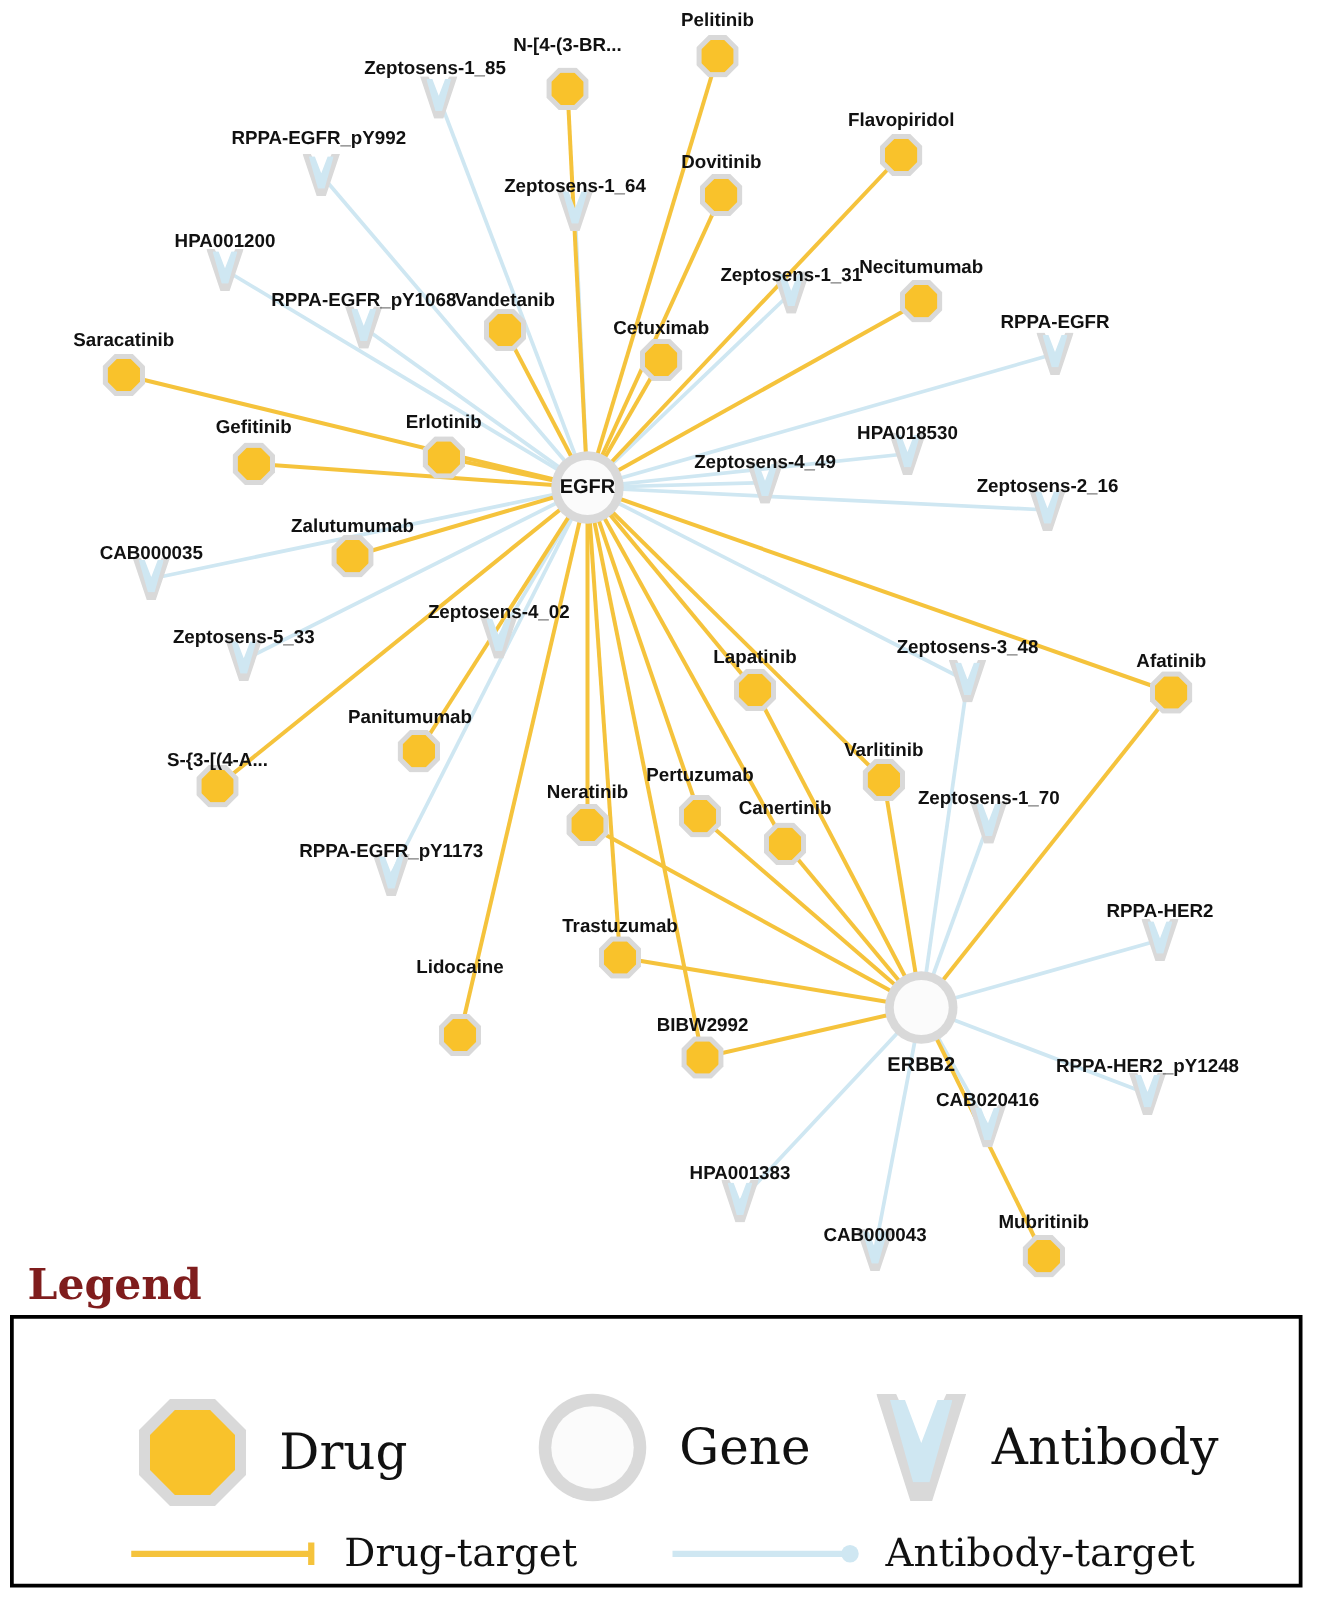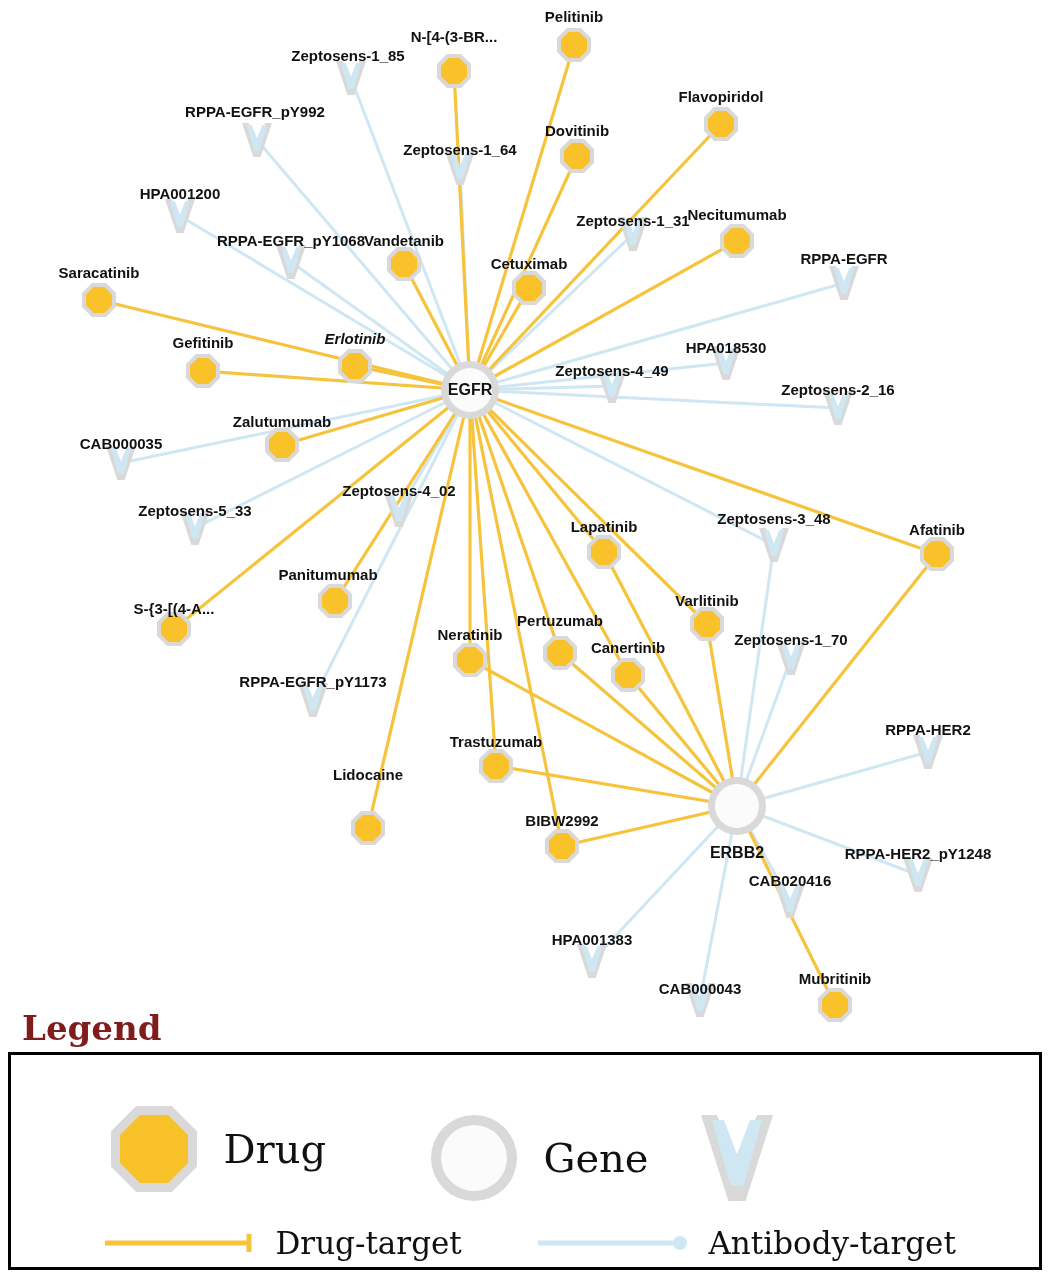--- a/index.html
+++ b/index.html
@@ -238,21 +238,21 @@
       <div class="label" style="left: 529px; top: 263px;">Cetuximab</div>
       <div class="node drug" style="left: 99px; top: 300px; position: absolute;">
         <div class="halo"></div>
         <div class="core"></div>
       </div>
       <div class="label" style="left: 99px; top: 272px;">Saracatinib</div>
       <div class="node drug" style="left: 355px; top: 366px; position: absolute;">
         <div class="halo"></div>
         <div class="core"></div>
       </div>
-      <div class="label" style="left: 355px; top: 338px; font-style: italic;">Erlotinib</div>
+      <div class="label" style="left: 355px; top: 338px;">Erlotinib</div>
       <div class="node drug" style="left: 203px; top: 371px; position: absolute;">
         <div class="halo"></div>
         <div class="core"></div>
       </div>
       <div class="label" style="left: 203px; top: 342px;">Gefitinib</div>
       <div class="node drug" style="left: 282px; top: 445px; position: absolute;">
         <div class="halo"></div>
         <div class="core"></div>
       </div>
       <div class="label" style="left: 282px; top: 421px;">Zalutumumab</div>
@@ -324,41 +324,42 @@
         <div class="inner"></div>
       </div>
       <div class="glabel" style="left: 737px; top: 806px; margin-top: 47px;">ERBB2</div>
     </div>
 </div>
 
 <div id="legend">
   <div class="legend-title">Legend</div>
   <div class="legend-box">
 
-    <div class="legend-row" style="left:100px;top:51px;">
+    <div class="legend-row" style="left:100px;top:64px;">
       <div style="position:relative;display:inline-block;vertical-align:middle;width:86px;height:86px;">
         <div style="position:absolute;left:0;top:0;width:86px;height:86px;background:#d9d9d9;clip-path:polygon(29.3% 0%,70.7% 0%,100% 29.3%,100% 70.7%,70.7% 100%,29.3% 100%,0% 70.7%,0% 29.3%);"></div>
         <div style="position:absolute;left:9px;top:9px;width:68px;height:68px;background:#f9c22b;clip-path:polygon(29.3% 0%,70.7% 0%,100% 29.3%,100% 70.7%,70.7% 100%,29.3% 100%,0% 70.7%,0% 29.3%);"></div>
       </div>
       <span class="lg-text" style="vertical-align:middle;margin-left:22px;">Drug</span>
     </div>
 
     <div class="legend-row" style="left:420px;top:60px;">
       <div style="position:relative;display:inline-block;vertical-align:middle;width:86px;height:86px;">
         <div style="position:absolute;left:0;top:0;width:86px;height:86px;border-radius:50%;background:#d9d9d9;"></div>
         <div style="position:absolute;left:10px;top:10px;width:66px;height:66px;border-radius:50%;background:#fbfbfb;"></div>
       </div>
       <span class="lg-text" style="vertical-align:middle;margin-left:22px;">Gene</span>
     </div>
 
     <div class="legend-row" style="left:690px;top:60px;">
       <div style="position:relative;display:inline-block;vertical-align:middle;width:72px;height:86px;">
         <div style="position:absolute;left:0;top:0;width:72px;height:86px;background:#d9d9d9;clip-path:polygon(0% 0%,22% 0%,50% 52%,78% 0%,100% 0%,62% 100%,38% 100%);"></div>
         <div style="position:absolute;left:11px;top:5px;width:50px;height:66px;background:#cfe7f2;clip-path:polygon(0% 0%,24% 0%,50% 52%,76% 0%,100% 0%,63% 100%,37% 100%);"></div>
       </div>
+      <span class="lg-text" style="vertical-align:middle;margin-left:16px;">Antibody</span>
     </div>
 
     <div class="legend-row" style="left:525px;top:170px;">
       <svg width="160" height="26" style="vertical-align:middle;">
         <line x1="2" y1="13" x2="140" y2="13" stroke="#cfe7f2" stroke-width="5"></line>
         <circle cx="144" cy="13" r="7" fill="#cfe7f2"></circle>
       </svg>
       <span class="lg-text-s" style="vertical-align:middle;margin-left:8px;">Antibody-target</span>
     </div>
     <div class="legend-row" style="left:92px;top:170px;">

